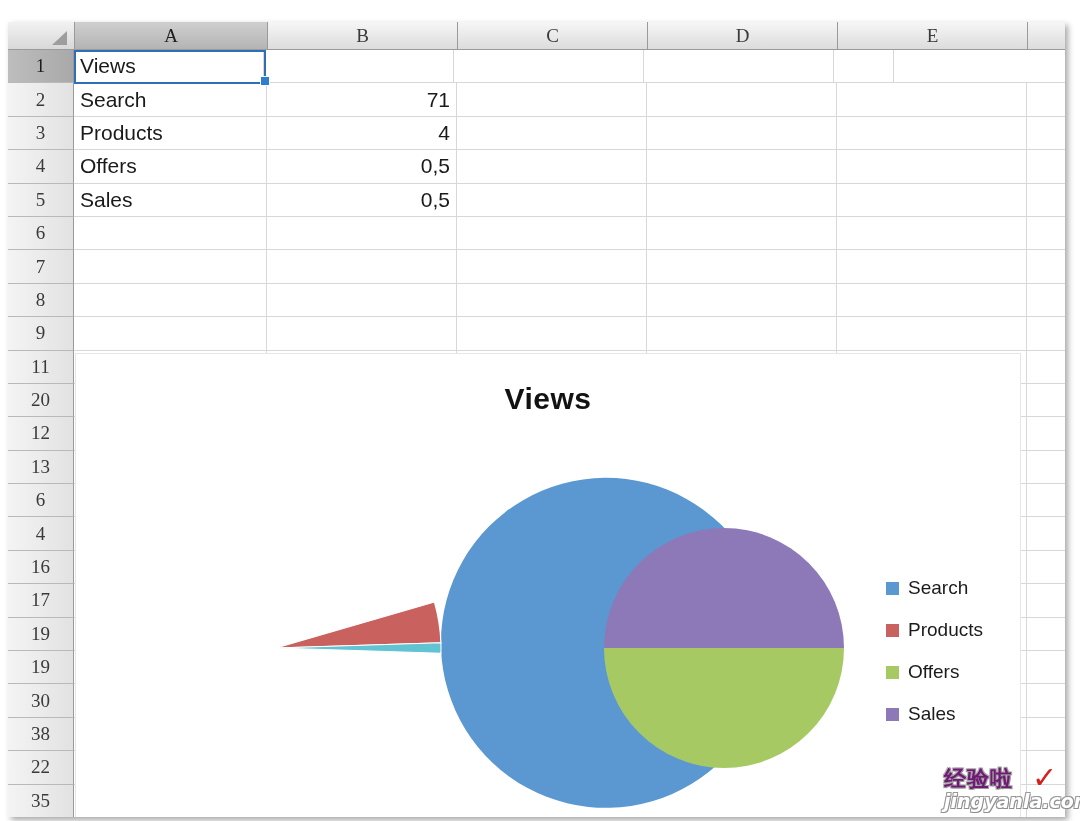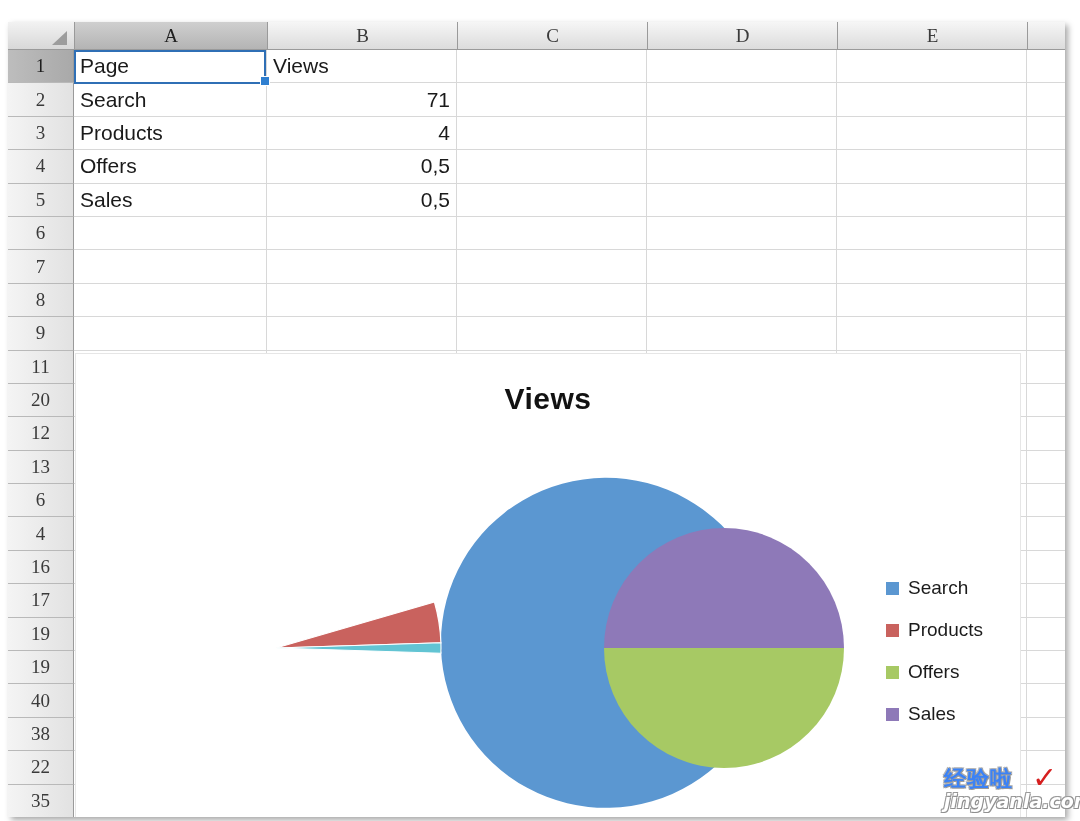--- a/index.html
+++ b/index.html
@@ -207,21 +207,21 @@
     top: 764px;
     width: 128px;
     height: 54px;
     pointer-events: none;
   }
   .wm-cn {
     position: absolute;
     left: 0; top: 0;
     font-size: 22px;
     font-weight: bold;
-    color: #3b82f6;
+    color: #701a75;
     text-shadow: 1px 1px 0 #9a9a9a, -1px -1px 0 #b5b5b5, 1px -1px 0 #a8a8a8, -1px 1px 0 #a8a8a8;
     letter-spacing: 1px;
     font-family: "DejaVu Sans", sans-serif;
   }
   .wm-check {
     position: absolute;
     left: 88px;
     top: -4px;
     font-size: 30px;
     font-weight: bold;
@@ -272,29 +272,28 @@
         <div class="row-cell">11</div>
         <div class="row-cell">20</div>
         <div class="row-cell">12</div>
         <div class="row-cell">13</div>
         <div class="row-cell">6</div>
         <div class="row-cell">4</div>
         <div class="row-cell">16</div>
         <div class="row-cell">17</div>
         <div class="row-cell">19</div>
         <div class="row-cell">19</div>
-        <div class="row-cell">40</div>
+        <div class="row-cell">30</div>
         <div class="row-cell">38</div>
         <div class="row-cell">22</div>
         <div class="row-cell">35</div>
       </div>
 
     <div class="grid" id="grid-body">
         <div class="grid-row">
-          <div class="grid-cell" style="width: 193px; flex: 0 0 193px;">Page</div>
           <div class="grid-cell" style="width: 190px; flex: 0 0 190px;">Views</div>
           <div class="grid-cell" style="width: 190px; flex: 0 0 190px;"></div>
           <div class="grid-cell" style="width: 190px; flex: 0 0 190px;"></div>
           <div class="grid-cell" style="width: 190px; flex: 0 0 190px;"></div>
           <div class="grid-cell" style="width: 60px; flex: 0 0 60px;"></div>
         </div>
         <div class="grid-row">
           <div class="grid-cell" style="width: 193px; flex: 0 0 193px;">Search</div>
           <div class="grid-cell num" style="width: 190px; flex: 0 0 190px;">71</div>
           <div class="grid-cell" style="width: 190px; flex: 0 0 190px;"></div>

